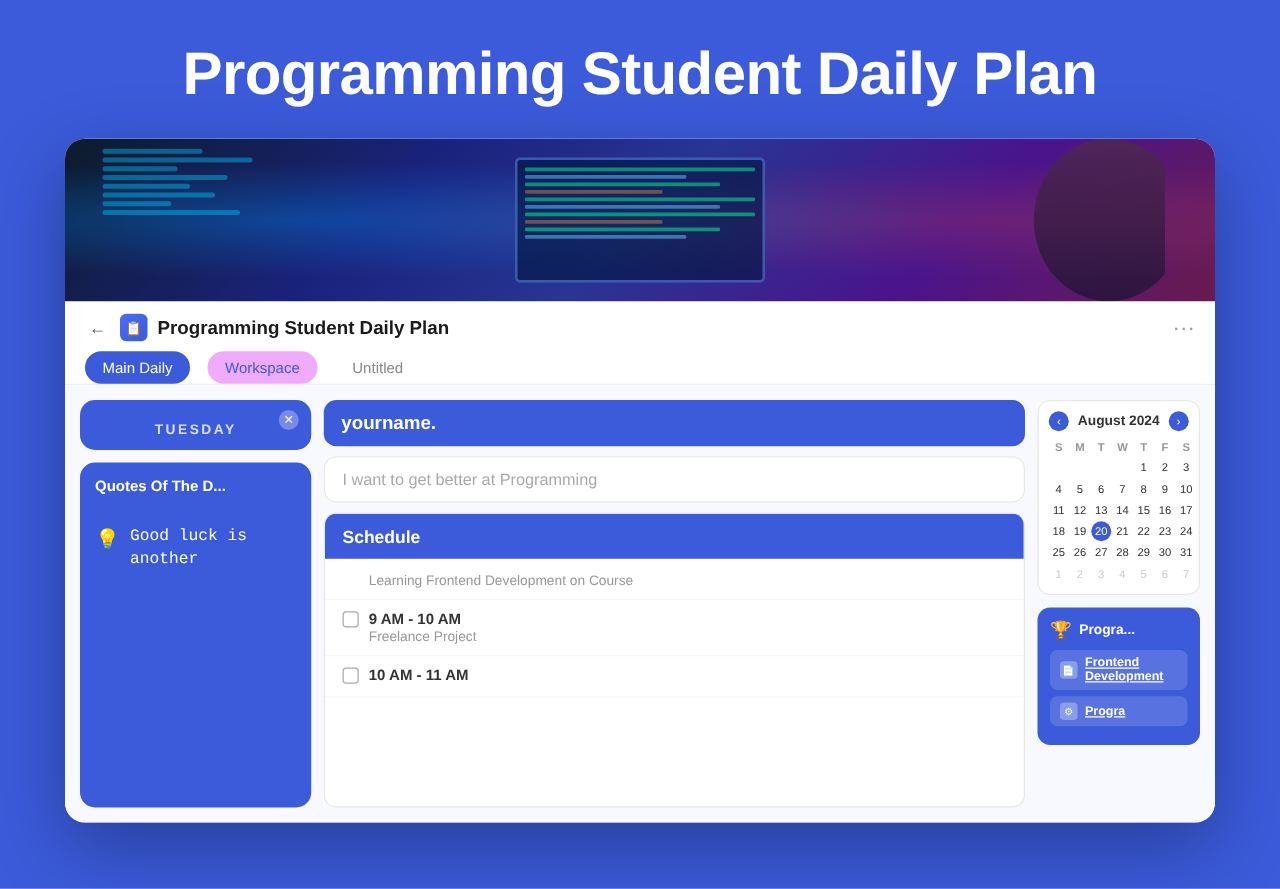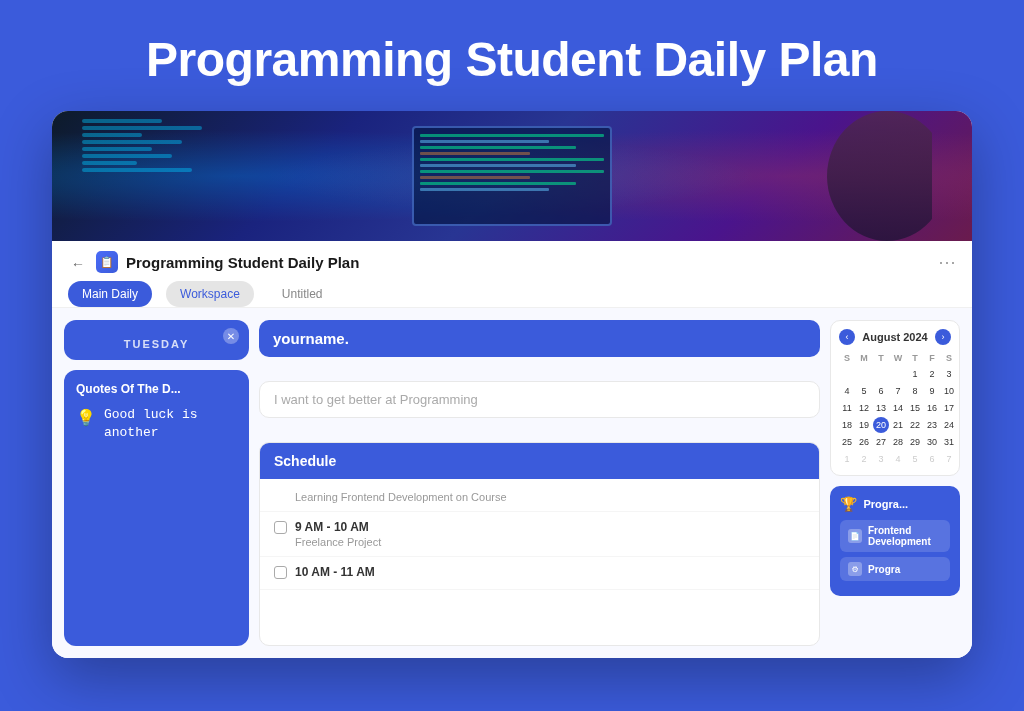--- a/index.html
+++ b/index.html
@@ -168,21 +168,21 @@
       border: none;
       outline: none;
     }
 
     .tab.active {
       background: #3b5bdb;
       color: white;
     }
 
     .tab.secondary {
-      background: #e5e5e5;
+      background: #f0abfc;
       color: #3b5bdb;
     }
 
     .tab.plain {
       background: transparent;
       color: #888;
     }
 
     .main-content {
       display: flex;
@@ -253,21 +253,21 @@
       background: #3b5bdb;
       border-radius: 12px;
       padding: 12px;
       color: white;
       flex: 1;
     }
 
     .quotes-title {
       font-size: 12px;
       font-weight: 700;
-      margin-bottom: 10px;
+      margin-bottom: 24px;
     }
 
     .quote-item {
       display: flex;
       gap: 8px;
       align-items: flex-start;
     }
 
     .quote-icon {
       font-size: 16px;
@@ -279,21 +279,21 @@
       font-weight: 400;
       line-height: 1.4;
       font-family: 'Courier New', monospace;
     }
 
     .middle-panel {
       flex: 1;
       padding: 0 10px;
       display: flex;
       flex-direction: column;
-      gap: 24px;
+      gap: 8px;
     }
 
     .name-card {
       background: #3b5bdb;
       border-radius: 10px;
       padding: 10px 14px;
     }
 
     .name-text {
       color: white;
@@ -478,20 +478,21 @@
       display: flex;
       align-items: center;
       justify-content: center;
       font-size: 8px;
       flex-shrink: 0;
     }
 
     .prog-item-text {
       font-size: 10px;
       font-weight: 600;
+      text-decoration: underline;
     }
   </style>
 </head>
 <body>
 
 <h1 class="page-title">Programming Student Daily Plan</h1>
 
 <div class="app-window">
 
   <div class="hero-banner">

